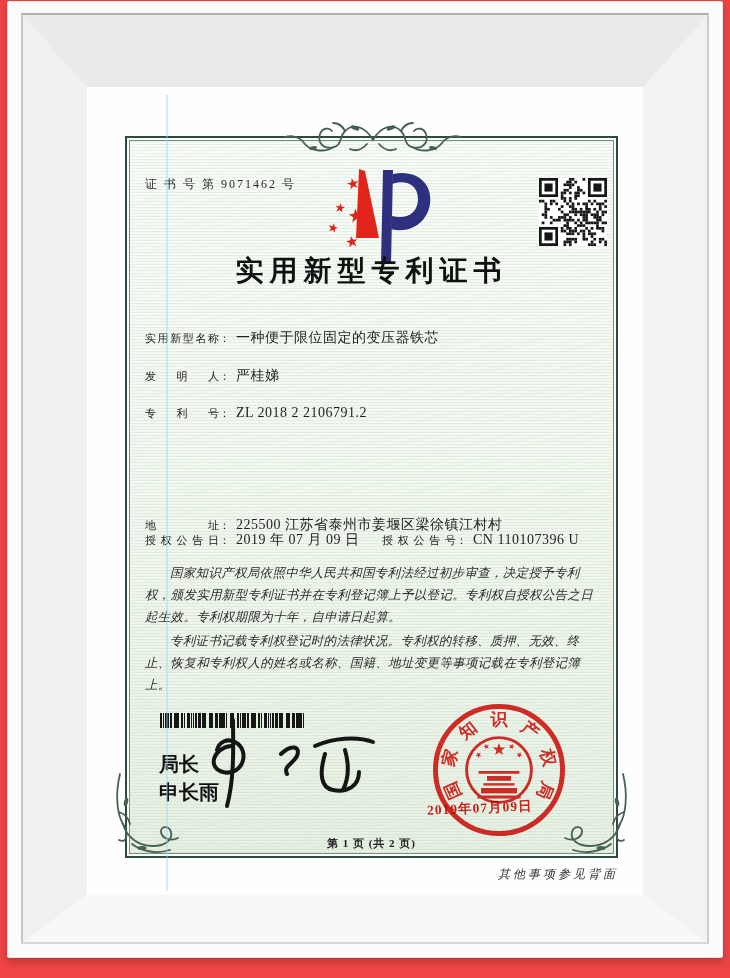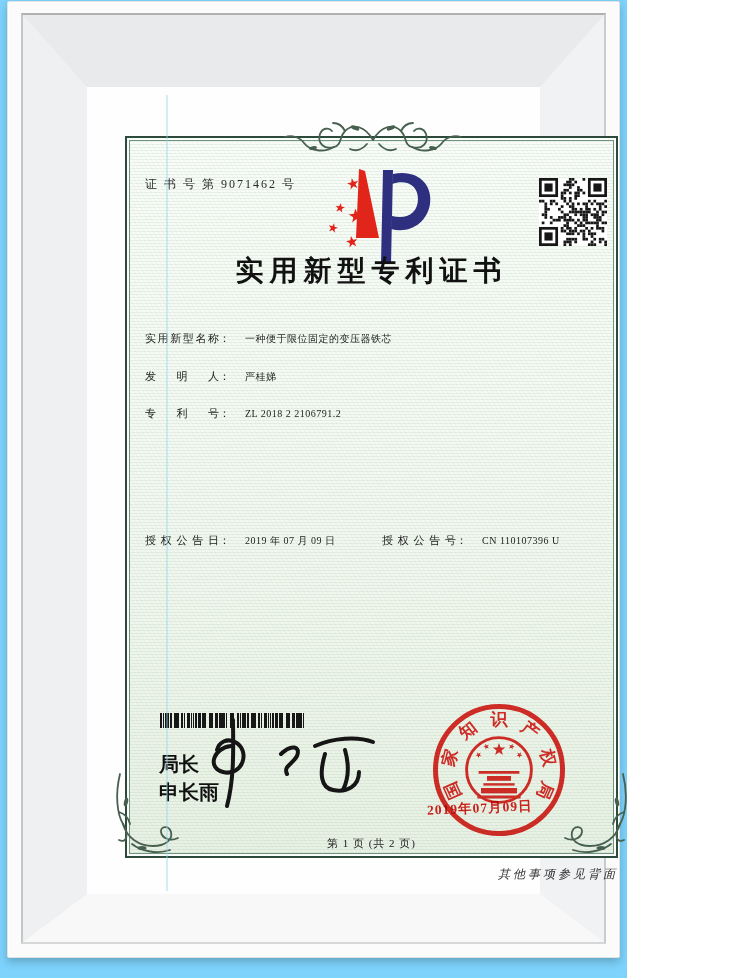--- a/index.html
+++ b/index.html
@@ -1,17 +1,17 @@
 <!DOCTYPE html>
 <html><head>
 <meta charset="utf-8">
 <style>
   html,body{margin:0;padding:0;}
   body{font-family:"Liberation Serif","DejaVu Serif",serif;}
-  .stage{position:relative;width:627px;height:978px;background:#7dd3fc;overflow:hidden;}
+  .stage{position:relative;width:730px;height:978px;background:#ef4444;overflow:hidden;}
 
   
   .frame{position:absolute;left:7px;top:1px;right:7px;bottom:20px;background:#fbfbfb;
          border:1px solid #e2e2e2;border-radius:2px;
          box-shadow:0 4px 8px rgba(0,0,0,.22), inset 0 0 0 1px #ffffff;}
   .groove{position:absolute;inset:11px 13px 13px 13px;border:2px solid;
           border-color:#aeb0b1 #c9cbcc #d6d7d8 #c4c6c7;}
   .matte{position:absolute;inset:0;border-style:solid;border-width:72px 64px 48px 64px;
          border-color:#e9eaeb #f1f2f3 #f8f8f8 #eef0f1;background:#fefefe;}
 
@@ -35,21 +35,21 @@
   .qr{position:absolute;left:412px;top:40px;width:68px;height:68px;}
 
   .title{position:absolute;left:0;top:114px;width:100%;text-align:center;
          font-size:28px;font-weight:600;letter-spacing:6px;color:#111;font-family:Liberation Serif, serif;}
 
   
   .row{position:absolute;left:18px;white-space:nowrap;color:#1e1e1e;}
   .lbl{display:inline-block;width:74px;font-size:11px;text-align:justify;text-align-last:justify;
        vertical-align:baseline;color:#222;}
   .colon{font-size:11px;}
-  .val{font-size:10px;margin-left:15px;letter-spacing:.5px;font-family:Liberation Serif, serif;}
+  .val{font-size:14px;margin-left:6px;letter-spacing:.5px;font-family:Liberation Serif, serif;}
   .pair2{position:absolute;left:237px;top:0;}
 
   .paras{position:absolute;left:18px;top:424px;width:458px;color:#2b2b2b;}
   .paras p{margin:0 0 2px 0;font-size:12.5px;line-height:22px;text-indent:2em;
            font-style:italic;letter-spacing:.3px;}
 
   .barcode{position:absolute;left:33px;top:575px;width:146px;height:15px;
     background:
       repeating-linear-gradient(90deg,#171717 0 2px,transparent 2px 3px,#171717 3px 4px,transparent 4px 7px),
       repeating-linear-gradient(90deg,#171717 0 1px,transparent 1px 5px,#171717 5px 8px,transparent 8px 11px);}
@@ -62,21 +62,21 @@
   
   .seal{position:absolute;left:306px;top:566px;width:132px;height:132px;border-radius:50%;
         border:5px solid #e3231e;box-sizing:border-box;mix-blend-mode:multiply;opacity:.95;}
   .seal-char{position:absolute;left:50%;top:50%;width:20px;height:20px;margin:-10px 0 0 -10px;
              font-size:17px;font-weight:bold;color:#e3231e;text-align:center;line-height:20px;}
   .emblem{position:absolute;left:50%;top:50%;width:72px;height:72px;margin:-36px 0 0 -36px;}
   .seal-date{position:absolute;left:300px;top:660px;width:170px;font-size:13.5px;font-weight:bold;
              color:#e3231e;letter-spacing:1px;transform:rotate(-2.5deg);mix-blend-mode:multiply;}
 
   .page-info{position:absolute;left:0;top:698px;width:100%;text-align:center;
-             font-size:11px;letter-spacing:1px;color:#222;}
+             font-size:11px;letter-spacing:1px;color:#222;font-weight:bold;}
 
   .back-note{position:absolute;left:125px;top:866px;width:493px;text-align:right;
              font-size:12px;letter-spacing:3px;color:#333;font-style:italic;}
 
   
   .flourish-top{position:absolute;left:156px;top:-20px;width:180px;height:40px;}
   .flourish-bl{position:absolute;left:-15px;top:634px;width:82px;height:88px;}
   .flourish-br{position:absolute;right:-15px;top:634px;width:82px;height:88px;transform:scaleX(-1);}
 </style>
 </head>
@@ -342,27 +342,34 @@
 
     <div class="row" style="top:190px">
       <span class="lbl">实用新型名称</span><span class="colon">：</span><span class="val">一种便于限位固定的变压器铁芯</span>
     </div>
     <div class="row" style="top:228px">
       <span class="lbl">发明人</span><span class="colon">：</span><span class="val">严桂娣</span>
     </div>
     <div class="row" style="top:265px">
       <span class="lbl">专利号</span><span class="colon">：</span><span class="val">ZL 2018 2 2106791.2</span>
     </div>
+    <div class="row" style="top:377px">
+      <span class="lbl">地址</span><span class="colon">：</span><span class="val">225500 江苏省泰州市姜堰区梁徐镇江村村</span>
+    </div>
     <div class="row" style="top:392px;width:458px">
       <span class="lbl">授权公告日</span><span class="colon">：</span><span class="val">2019 年 07 月 09 日</span>
       <span class="pair2">
         <span class="lbl">授权公告号</span><span class="colon">：</span><span class="val">CN 110107396 U</span>
       </span>
     </div>
 
+    <div class="paras">
+      <p>国家知识产权局依照中华人民共和国专利法经过初步审查，决定授予专利权，颁发实用新型专利证书并在专利登记簿上予以登记。专利权自授权公告之日起生效。专利权期限为十年，自申请日起算。</p>
+      <p>专利证书记载专利权登记时的法律状况。专利权的转移、质押、无效、终止、恢复和专利权人的姓名或名称、国籍、地址变更等事项记载在专利登记簿上。</p>
+    </div>
 
     <div class="barcode"></div>
 
     <div class="director">
       <div>局长</div>
       <div>申长雨</div>
     </div>
 
     <svg class="signature" viewBox="0 0 195 95">
       <g stroke="#151515" fill="none" stroke-width="4" stroke-linecap="round" stroke-linejoin="round">

